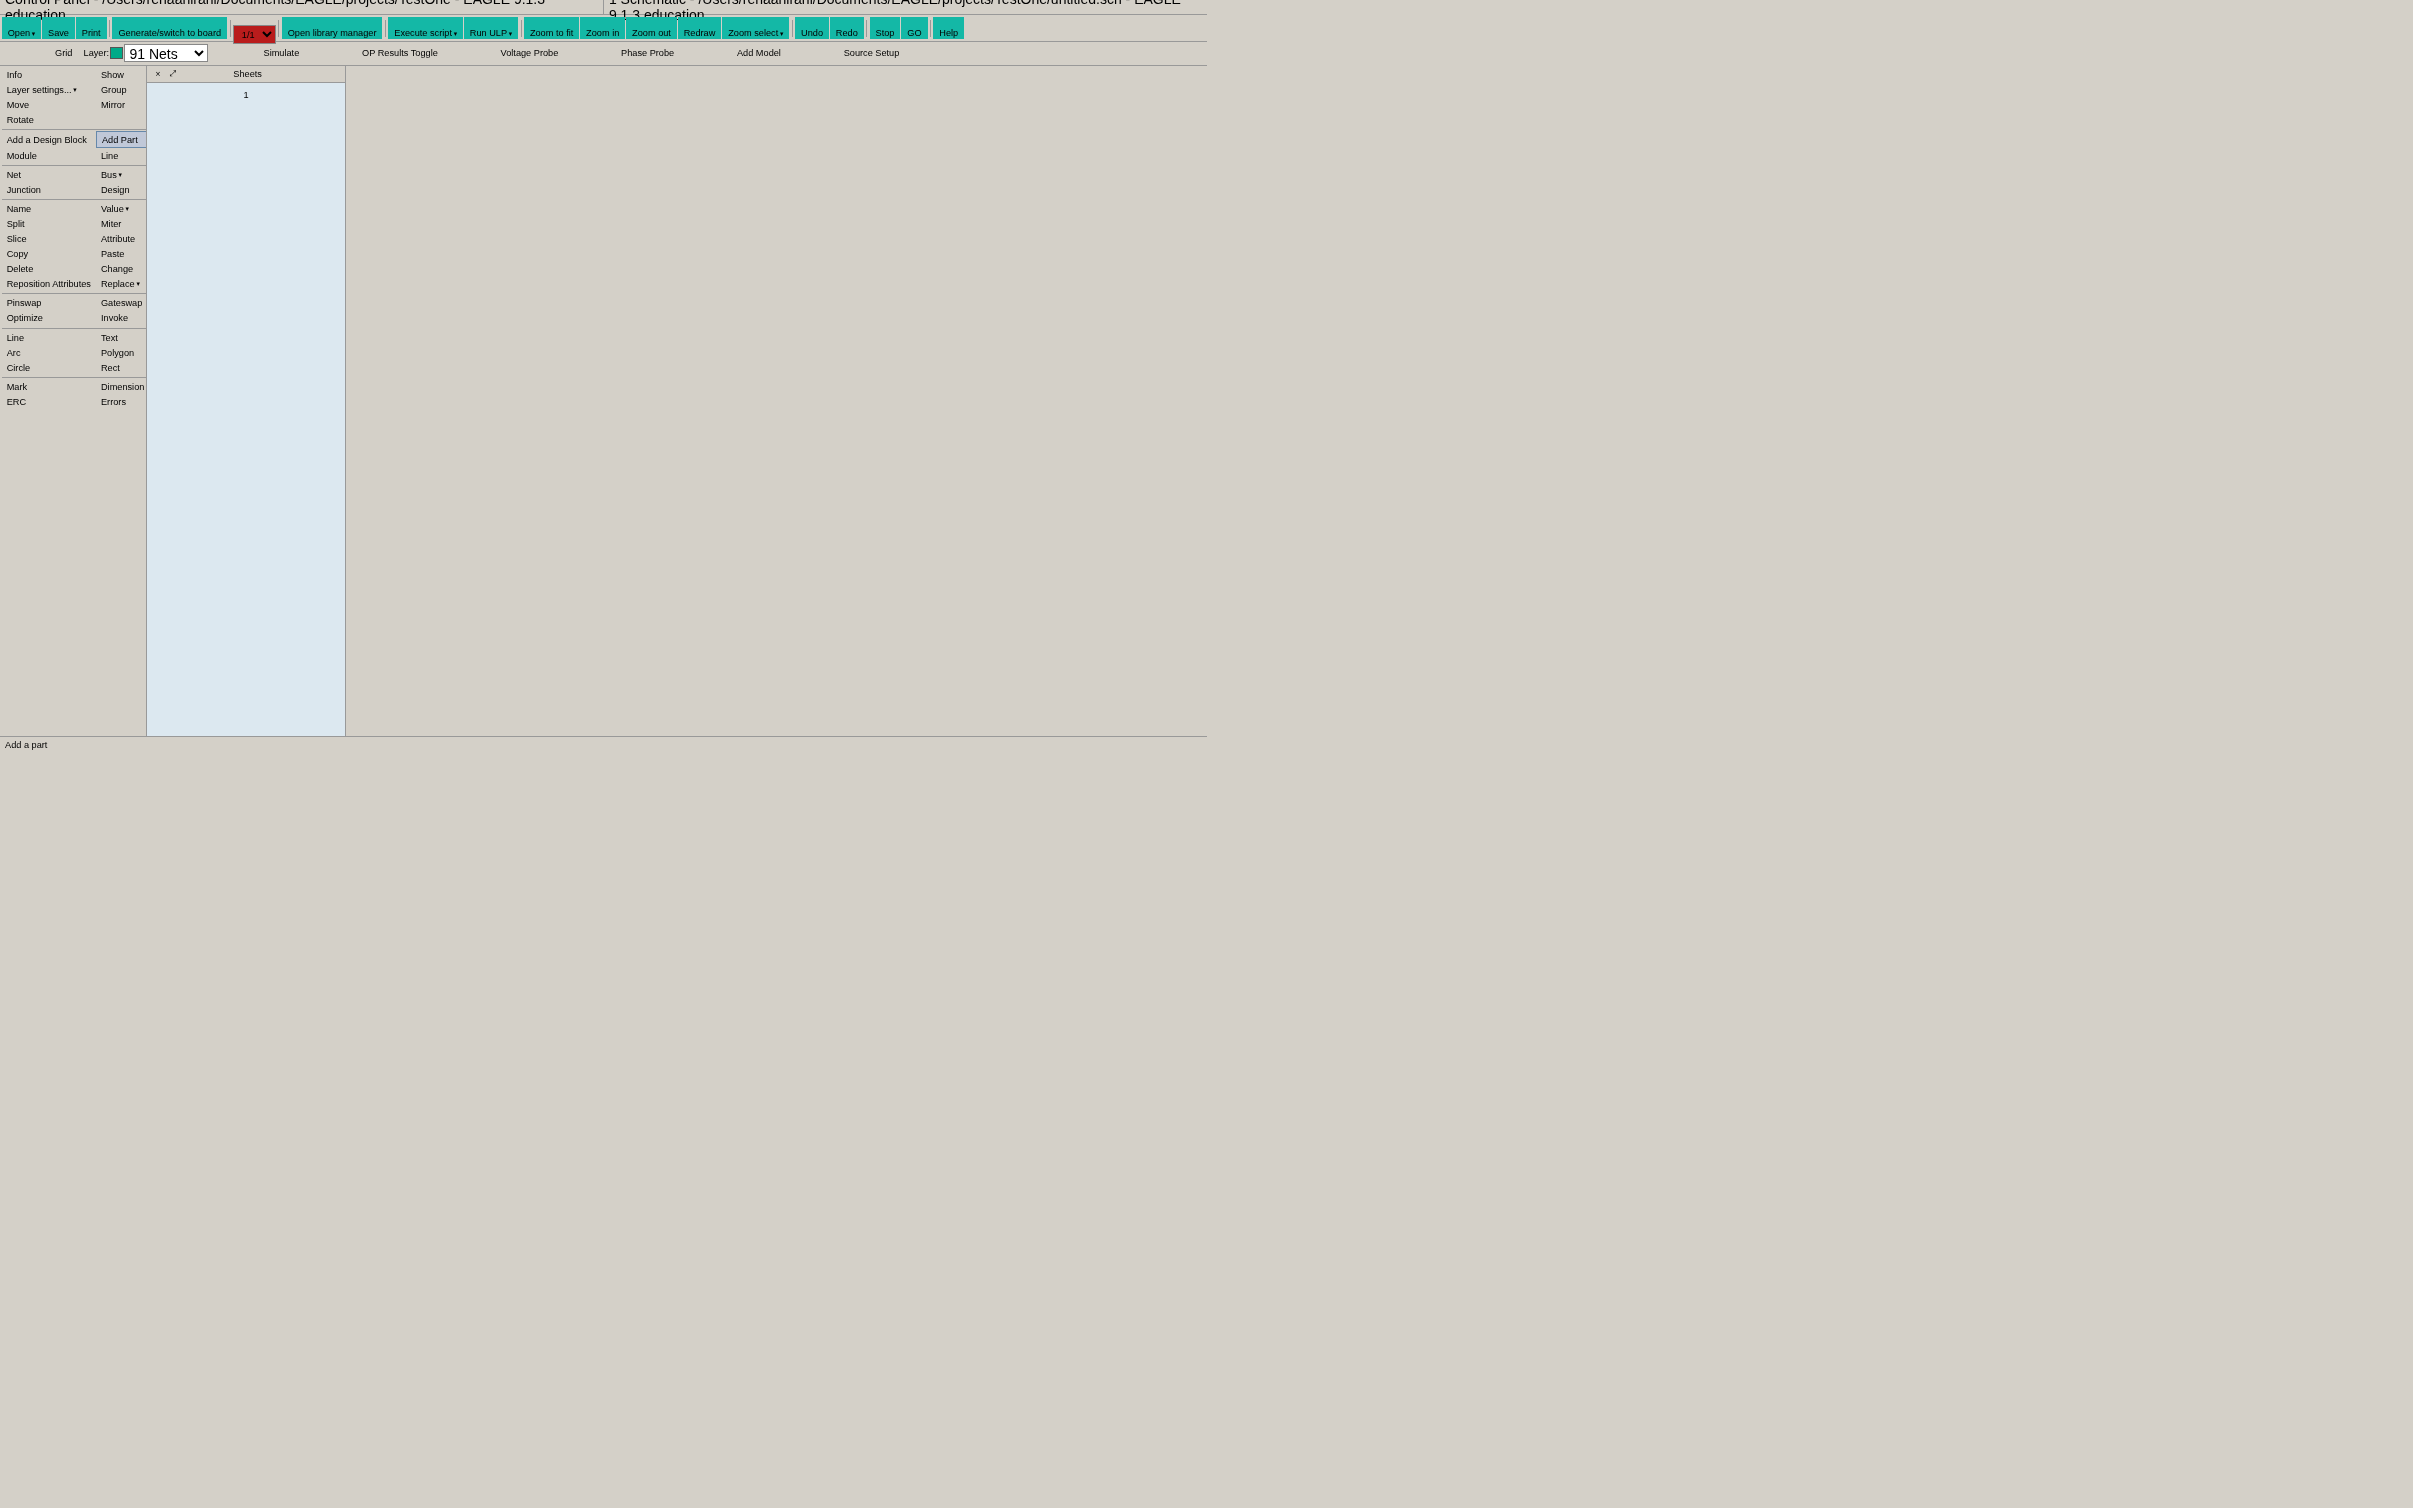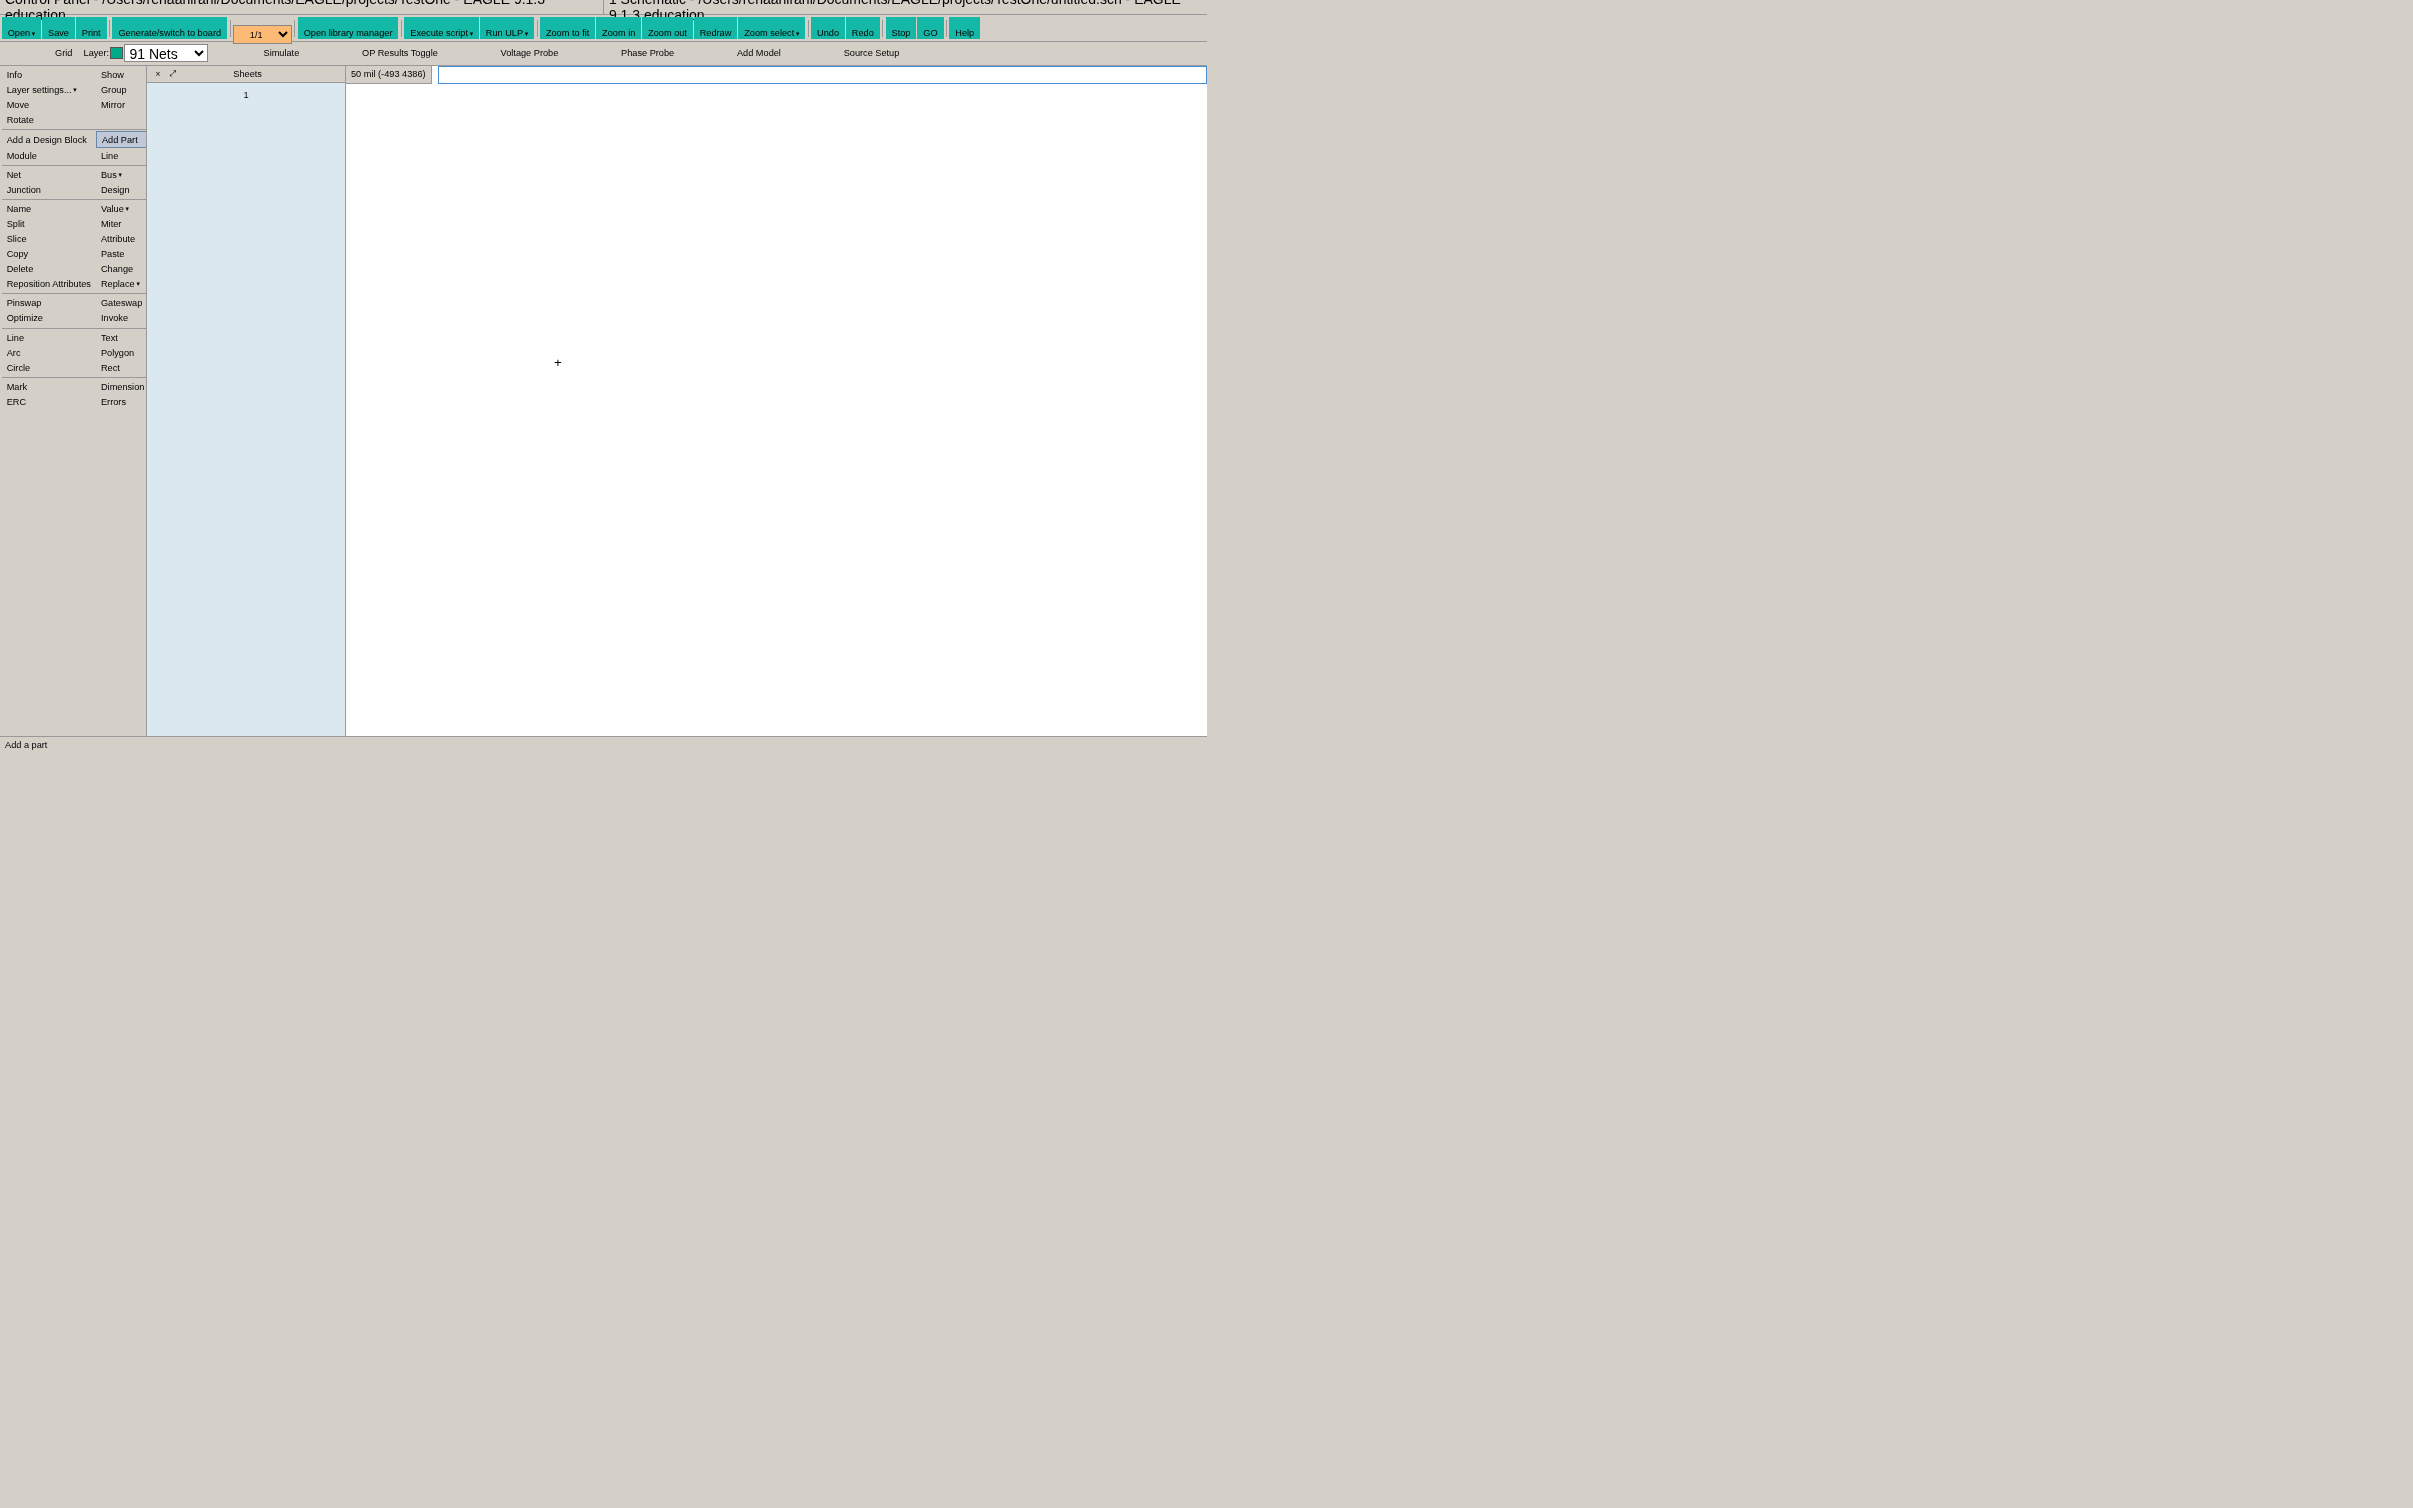--- a/index.html
+++ b/index.html
@@ -48,23 +48,23 @@
       align-items: flex-end;
       gap: 1.7px;
     }
     .toolbar-btn .dropdown-arrow { font-size: 6.7px; }
 
     .toolbar-separator { width: 0.8px; height: 17px; background: #999; margin: 0 1.7px; }
 
     .page-select {
       height: 18.4px;
       font-size: 9.2px;
-      background: #fdba74;
+      background: #b91c1c;
       border: 0.8px solid #888;
-      padding: 0 12px;
+      padding: 0 4px;
       margin-top: 13px;
     }
 
     
     .toolbar2 {
       display: flex;
       align-items: center;
       height: 23.5px;
       background: #d4d0c8;
       border-bottom: 0.8px solid #999;
@@ -402,26 +402,19 @@
       <span class="sheets-title">Sheets</span>
       <div style="width:23.5px"></div>
     </div>
     <div class="sheets-content">
       <div class="sheet-item">
         <span class="sheet-number">1</span>
       </div>
     </div>
   </div>
 
-  <div class="canvas-area">
-    <div class="canvas-status">
-      <span class="status-coords">50 mil (-493 4386)</span>
-    </div>
-    <input class="canvas-input" type="text" value="" style="">
-    <div class="canvas-crosshair">+</div>
-  </div>
 
 </div>
 
 <div class="status-bar">
   <span>Add a part</span>
 </div>
 
 
 </body></html>

